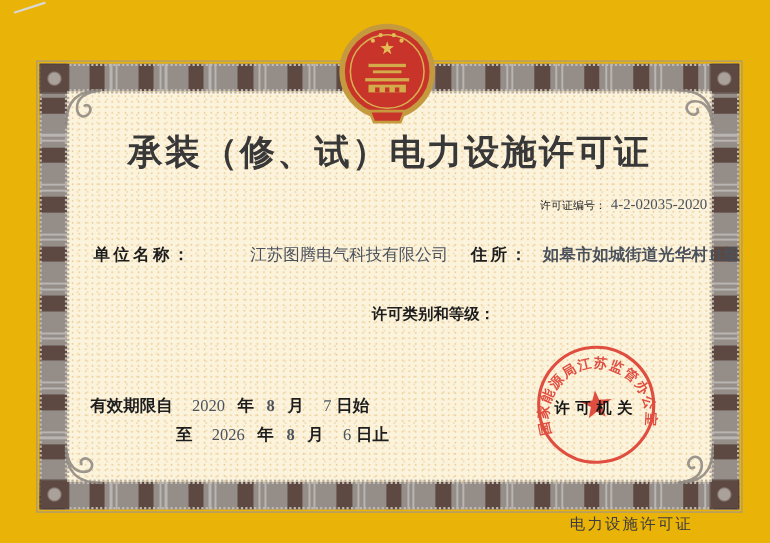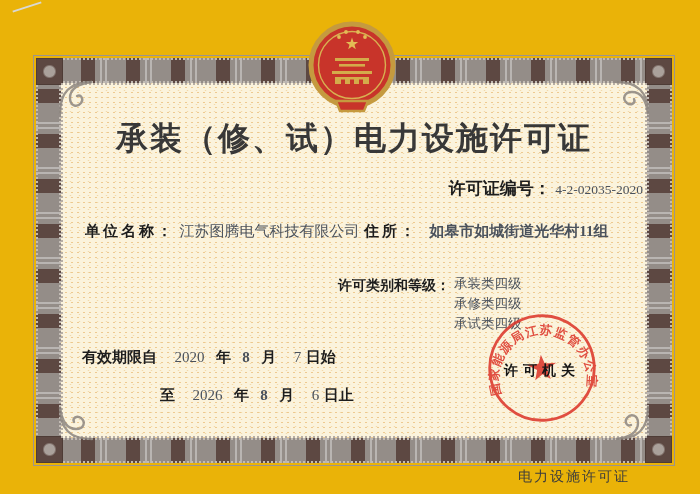--- a/index.html
+++ b/index.html
@@ -41,33 +41,33 @@
   .scroll-bl { left:25px; bottom:25px; transform:rotate(270deg); }
 
   
   .emblem { position:absolute; left:266px; top:-34px; width:106px; height:92px; z-index:6; }
 
   
   .title { position:absolute; top:62px; left:0; right:0; text-align:center; z-index:3;
     font-size:32px; font-weight:bold; color:#383838; letter-spacing:2px; }
   .license-line { position:absolute; top:122px; right:32px; z-index:3; }
   .lbl { font-weight:bold; color:#1d1d1d; font-size:15px; }
-  .lbl-sm { font-weight:bold; color:#1d1d1d; font-size:17px;text-align:right; }
-  .typed { font-family:"Liberation Serif","DejaVu Serif",serif; color:#4b525c; font-size:15px; }
+  .lbl-sm { font-weight:normal; color:#1d1d1d; font-size:10px;text-align:right; }
+  .typed { font-family:"Liberation Serif","DejaVu Serif",serif; color:#4b525c; font-size:15px;margin-left:48px; }
   .typed-sm { font-family:"Liberation Serif","DejaVu Serif",serif; color:#4b525c; font-size:13.5px; }
 
   .unit-row { position:absolute; top:167px; left:52px; z-index:3; white-space:nowrap; }
   .unit-row .lbl { letter-spacing:3px; }
-  .addr-label { margin-left:0; }
+  .addr-label { margin-left:16px; }
   .legal-row { position:absolute; top:222px; left:52px; z-index:3; white-space:nowrap; }
   .class-label { position:absolute; top:222px; left:305px; z-index:3; font-size:14px; }
   .class-items { position:absolute; top:219px; left:421px; z-index:3; line-height:20px; }
   .class-items span { display:block; }
 
-  .validity-1 { position:absolute; top:293px; left:49px; z-index:3; white-space:nowrap; }
+  .validity-1 { position:absolute; top:305px; left:49px; z-index:3; white-space:nowrap; }
   .validity-2 { position:absolute; top:331px; left:127px; z-index:3; white-space:nowrap; }
   .gap-l { margin-left:13px; } .gap-s { margin-left:7px;font-weight:bold; }
 
   
   .seal { position:absolute; left:452px; top:256px; width:114px; height:114px; z-index:4;
     transform:rotate(-5deg); opacity:.88; }
   .authority-label { position:absolute; top:307px; left:446px; width:126px; text-align:center; z-index:5;
     font-weight:bold; font-size:14px; color:#161616; letter-spacing:5px; }
   .issue-date { position:absolute; top:343px; left:440px; width:172px; z-index:2; white-space:nowrap; }
 
@@ -133,25 +133,20 @@
 
     <div class="unit-row">
       <span class="lbl">单位名称：</span>
       <span class="typed">江苏图腾电气科技有限公司</span>
       <span class="lbl addr-label">住所：</span>
       <span class="typed gap-s">如皋市如城街道光华村11组</span>
     </div>
 
 
     <div class="class-label lbl">许可类别和等级：</div>
-    <div class="class-items">
-      <span class="typed-sm">承装类四级</span>
-      <span class="typed-sm">承修类四级</span>
-      <span class="typed-sm">承试类四级</span>
-    </div>
 
     <div class="validity-1">
       <span class="lbl">有效期限自</span>
       <span class="typed gap-l">2020</span>
       <span class="lbl gap-s">年</span>
       <span class="typed gap-s">8</span>
       <span class="lbl gap-s">月</span>
       <span class="typed gap-l">7</span>
       <span class="lbl">日始</span>
     </div>

